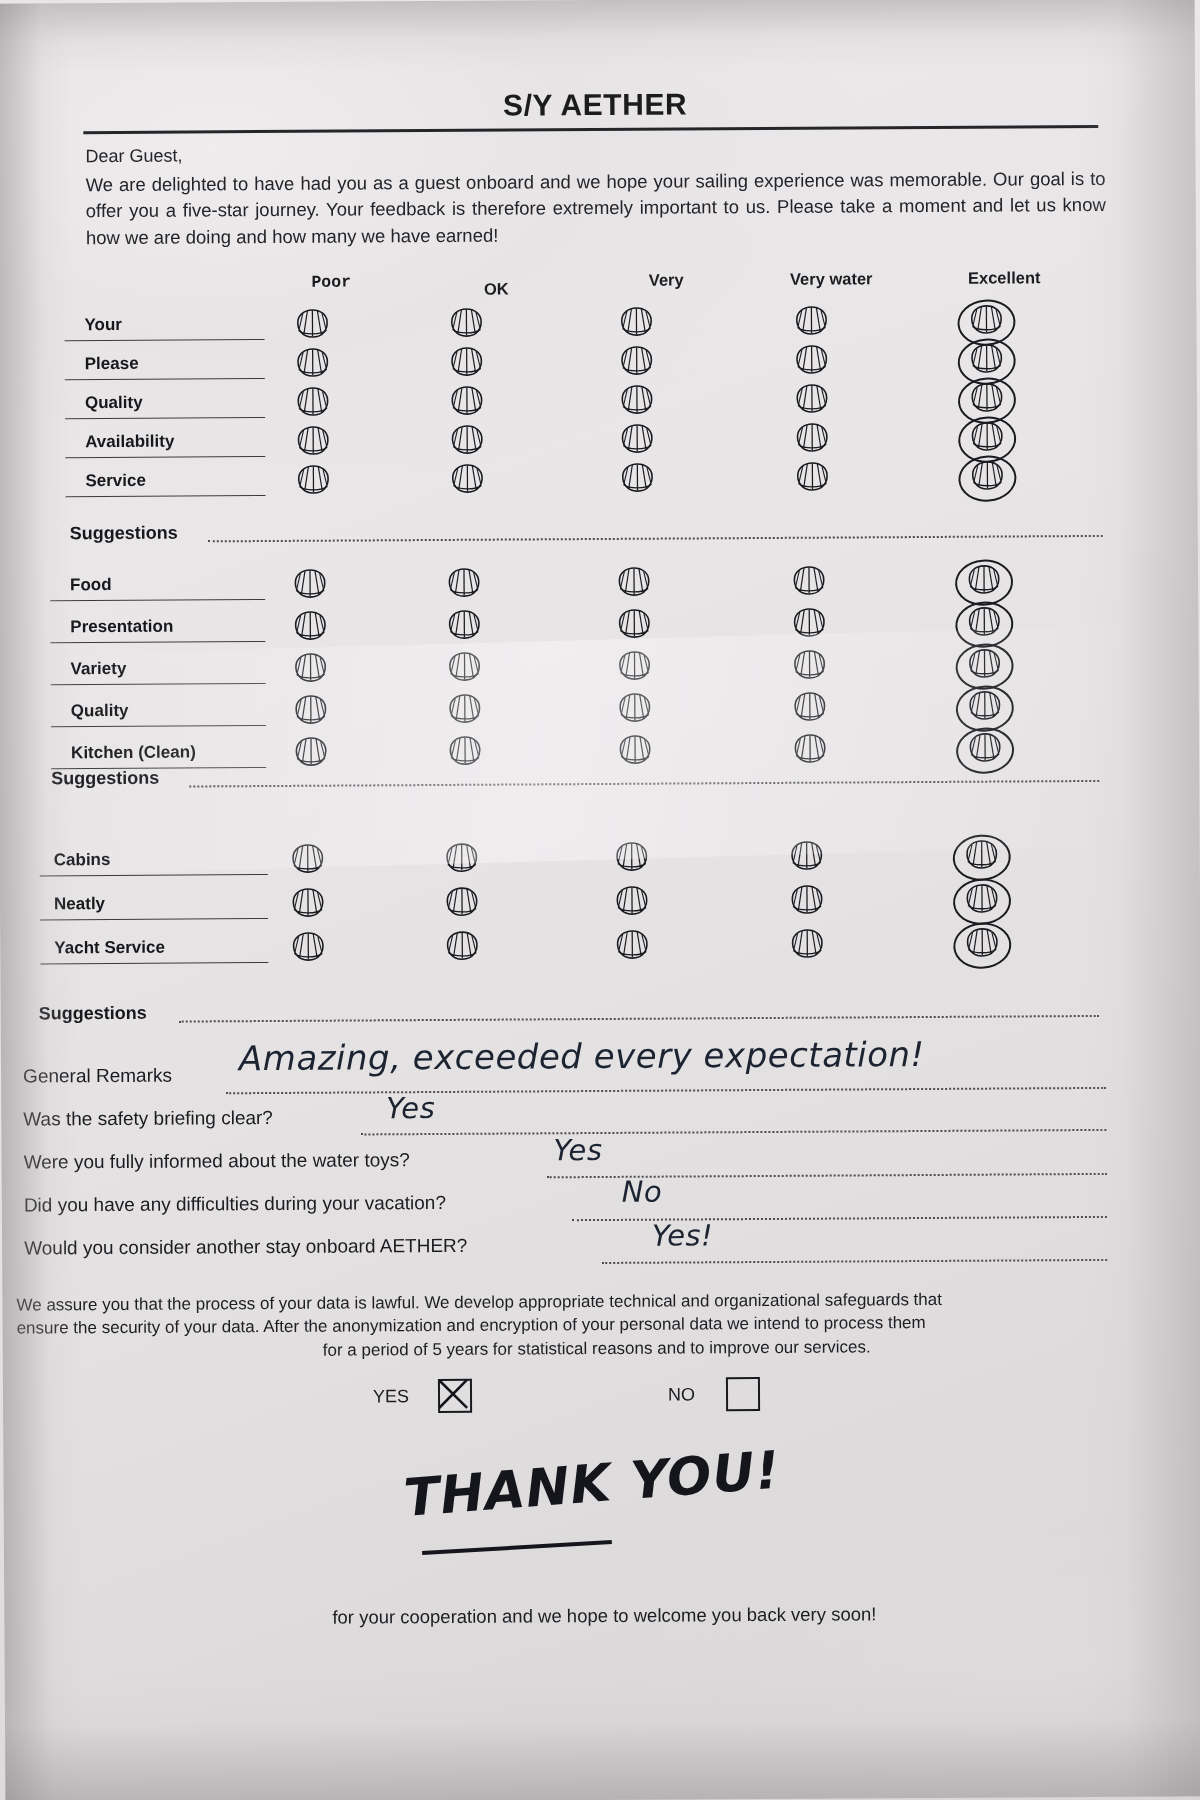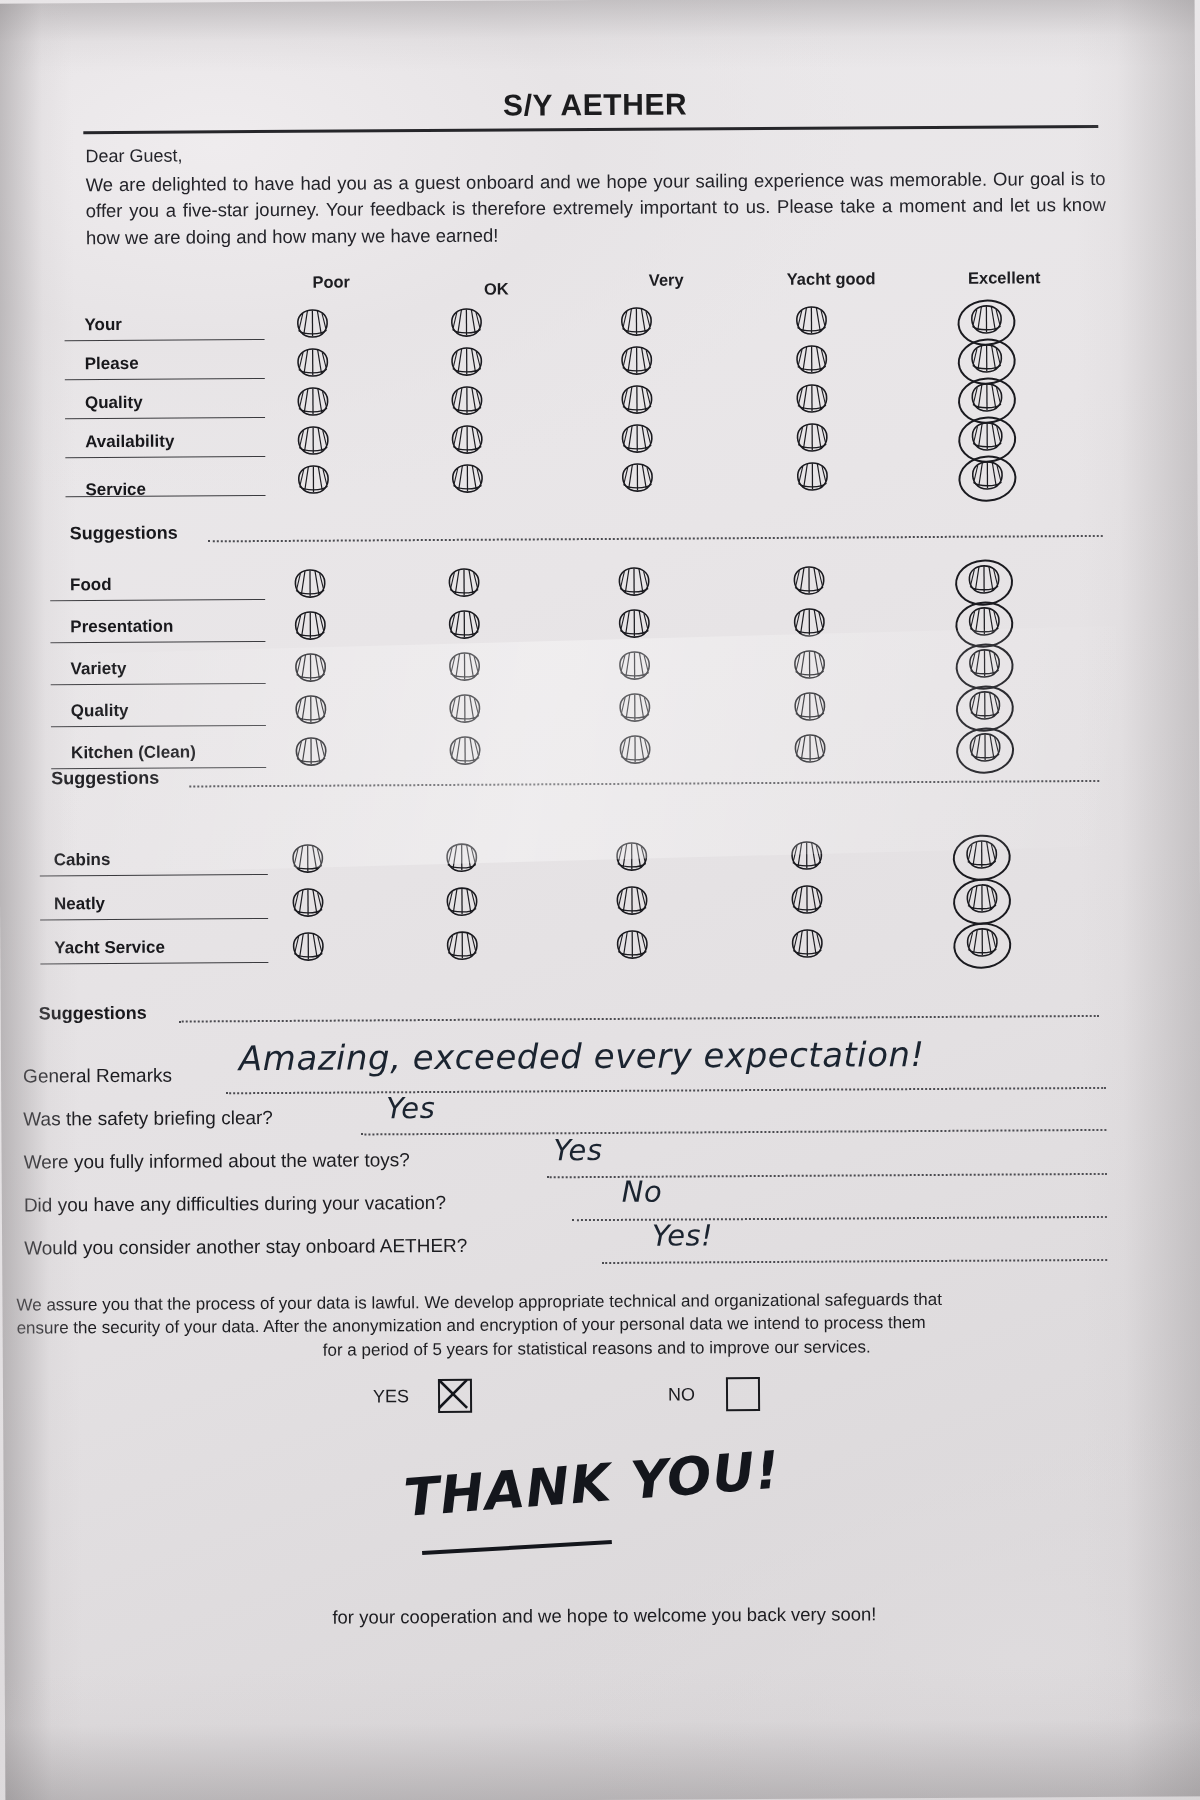--- a/index.html
+++ b/index.html
@@ -219,24 +219,24 @@
 <div class="content">
 
   <div class="title">S/Y AETHER</div>
   <div class="title-rule"></div>
 
   <div class="intro">
     <div class="dear">Dear Guest,</div>
     <p>We are delighted to have had you as a guest onboard and we hope your sailing experience was memorable. Our goal is to offer you a five-star journey. Your feedback is therefore extremely important to us. Please take a moment and let us know how we are doing and how many we have earned!</p>
   </div>
 
-  <div class="col-header" style="left:265px; top:271px;">Poor</div>
+  <div class="col-header" style="left:265px; top:271px;font-family:Liberation Mono, monospace;">Poor</div>
   <div class="col-header" style="left:430px; top:279px;">OK</div>
   <div class="col-header" style="left:600px; top:271px;">Very</div>
-  <div class="col-header" style="left:765px; top:271px;">Yacht good</div>
+  <div class="col-header" style="left:765px; top:271px;">Very water</div>
   <div class="col-header" style="left:938px; top:271px;">Excellent</div>
 
   <div id="grid">
       <div class="row-label" style="left: 88px; top: 312px;">Your</div>
       <div class="row-line" style="left: 68px; top: 337px; width: 200px;"></div>
       <div class="shell" style="left: 299px; top: 307px;">
         <svg viewBox="0 0 40 36">
           <path d="M20 34 C7 34 1.5 24 2.5 15 C3.3 7.5 10 1.5 20 1.5 C30 1.5 36.7 7.5 37.5 15 C38.5 24 33 34 20 34 Z" fill="none" stroke="#1a1a1f" stroke-width="1.9"></path>
           <path d="M20 2 L20 33" stroke="#1a1a1f" stroke-width="1.5" fill="none"></path>
           <path d="M14 2.6 L9.5 31" stroke="#1a1a1f" stroke-width="1.4" fill="none"></path>
@@ -458,21 +458,21 @@
           <path d="M20 34 C7 34 1.5 24 2.5 15 C3.3 7.5 10 1.5 20 1.5 C30 1.5 36.7 7.5 37.5 15 C38.5 24 33 34 20 34 Z" fill="none" stroke="#1a1a1f" stroke-width="1.9"></path>
           <path d="M20 2 L20 33" stroke="#1a1a1f" stroke-width="1.5" fill="none"></path>
           <path d="M14 2.6 L9.5 31" stroke="#1a1a1f" stroke-width="1.4" fill="none"></path>
           <path d="M26 2.6 L30.5 31" stroke="#1a1a1f" stroke-width="1.4" fill="none"></path>
           <path d="M8.5 5.5 L4 24" stroke="#1a1a1f" stroke-width="1.3" fill="none"></path>
           <path d="M31.5 5.5 L36 24" stroke="#1a1a1f" stroke-width="1.3" fill="none"></path>
           <path d="M3.2 26 C10 31.5 30 31.5 36.8 26" stroke="#1a1a1f" stroke-width="1.6" fill="none"></path>
         </svg>
       </div>
       <div class="circle-mark" style="left: 961px; top: 419px;"></div>
-      <div class="row-label" style="left: 88px; top: 468px; margin-top: 9px;">Service</div>
+      <div class="row-label" style="left: 88px; top: 468px;">Service</div>
       <div class="row-line" style="left: 68px; top: 493px; width: 200px;"></div>
       <div class="shell" style="left: 299px; top: 463px;">
         <svg viewBox="0 0 40 36">
           <path d="M20 34 C7 34 1.5 24 2.5 15 C3.3 7.5 10 1.5 20 1.5 C30 1.5 36.7 7.5 37.5 15 C38.5 24 33 34 20 34 Z" fill="none" stroke="#1a1a1f" stroke-width="1.9"></path>
           <path d="M20 2 L20 33" stroke="#1a1a1f" stroke-width="1.5" fill="none"></path>
           <path d="M14 2.6 L9.5 31" stroke="#1a1a1f" stroke-width="1.4" fill="none"></path>
           <path d="M26 2.6 L30.5 31" stroke="#1a1a1f" stroke-width="1.4" fill="none"></path>
           <path d="M8.5 5.5 L4 24" stroke="#1a1a1f" stroke-width="1.3" fill="none"></path>
           <path d="M31.5 5.5 L36 24" stroke="#1a1a1f" stroke-width="1.3" fill="none"></path>
           <path d="M3.2 26 C10 31.5 30 31.5 36.8 26" stroke="#1a1a1f" stroke-width="1.6" fill="none"></path>

